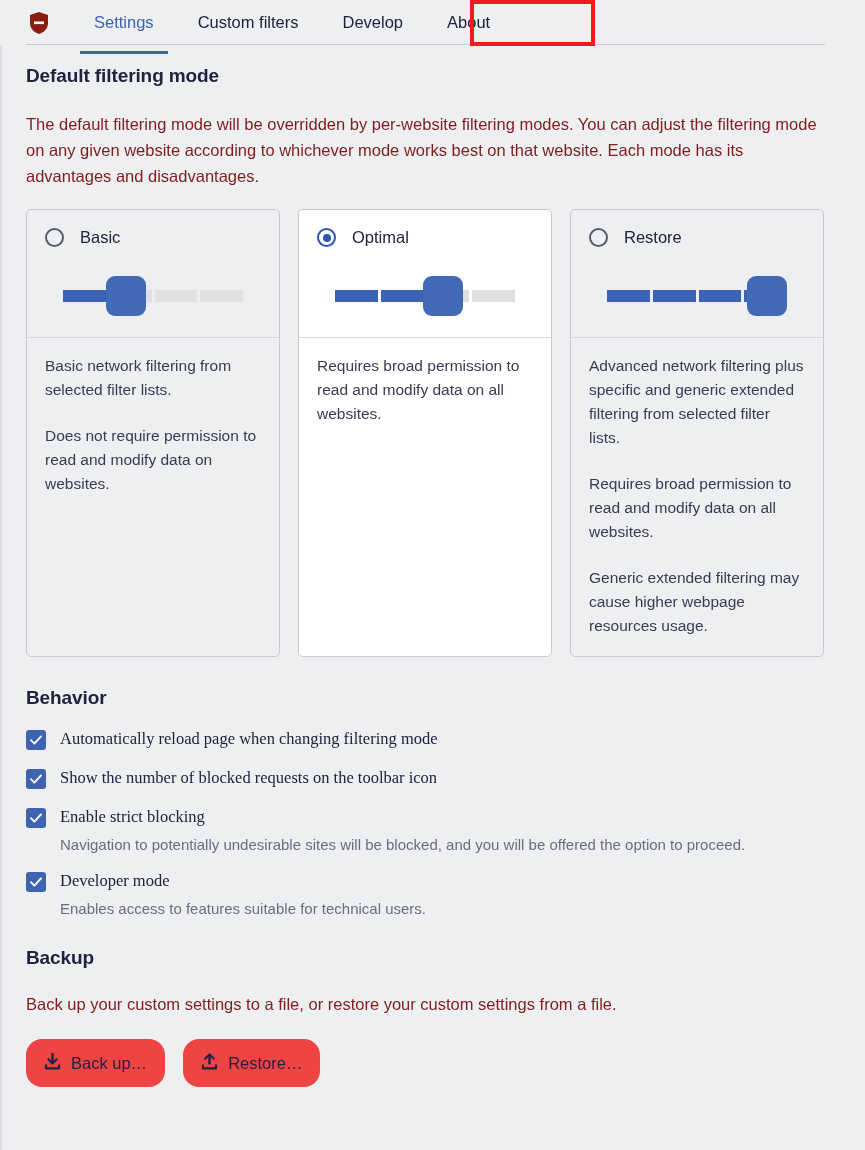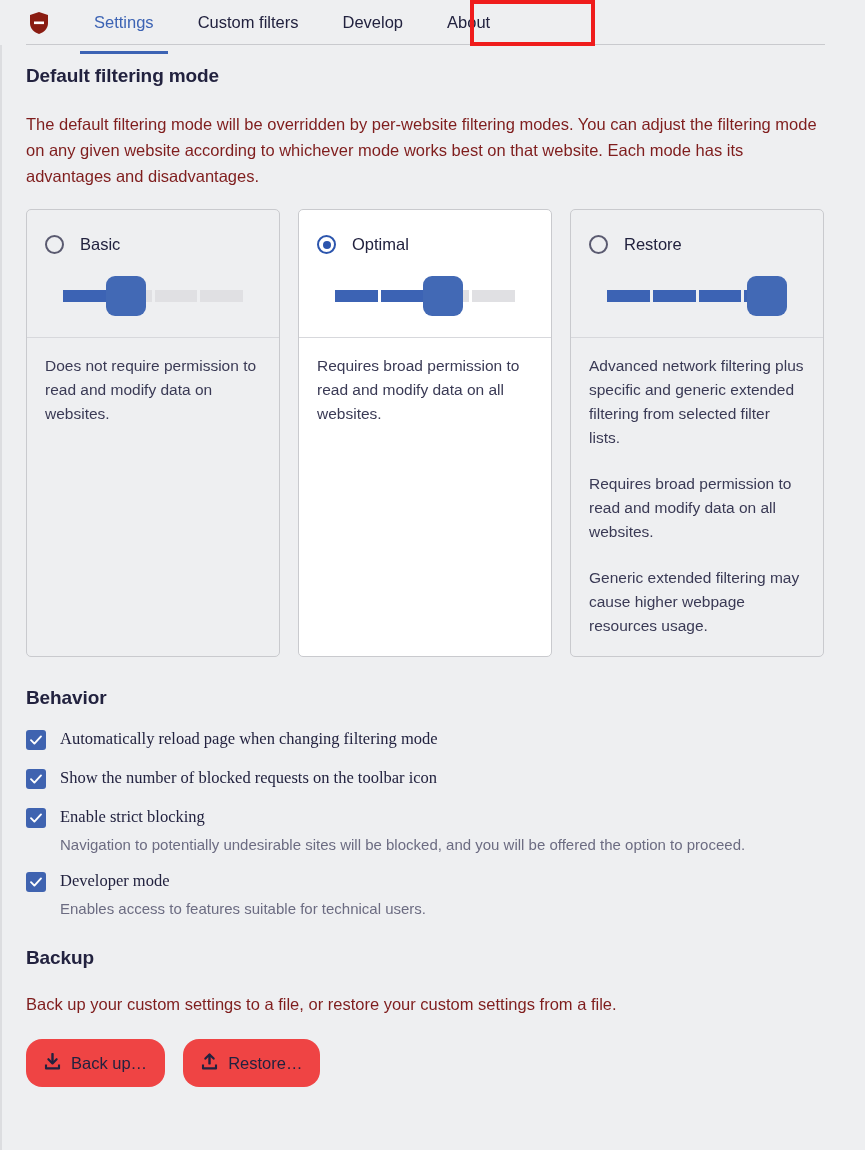--- a/index.html
+++ b/index.html
@@ -118,21 +118,21 @@
     border-radius: 5px;
     background: #eeeff1;
     display: flex;
     flex-direction: column;
     min-height: 415px;
   }
   .mode-card.selected { background: #ffffff; }
 
   .mode-head {
     display: flex;
-    align-items: flex-end;
+    align-items: flex-start;
     padding: 18px 0 0 18px;
     height: 44px;
   }
 
   .radio {
     width: 19px; height: 19px;
     border-radius: 50%;
     border: 2px solid #5a5a70;
     margin-right: 16px;
     flex: 0 0 auto;
@@ -300,20 +300,21 @@
       <div class="slider-wrap">
         <div class="slider">
           <div class="seg on"></div>
           <div class="seg"></div>
           <div class="seg"></div>
           <div class="seg"></div>
           <div class="knob" style="left:43px"></div>
         </div>
       </div>
       <div class="mode-body">
+        <p>Basic network filtering from selected filter lists.</p>
         <p>Does not require permission to read and modify data on websites.</p>
       </div>
     </div>
 
     <div class="mode-card selected">
       <div class="mode-head">
         <div class="radio checked"></div>
         <span class="mode-name">Optimal</span>
       </div>
       <div class="slider-wrap">

